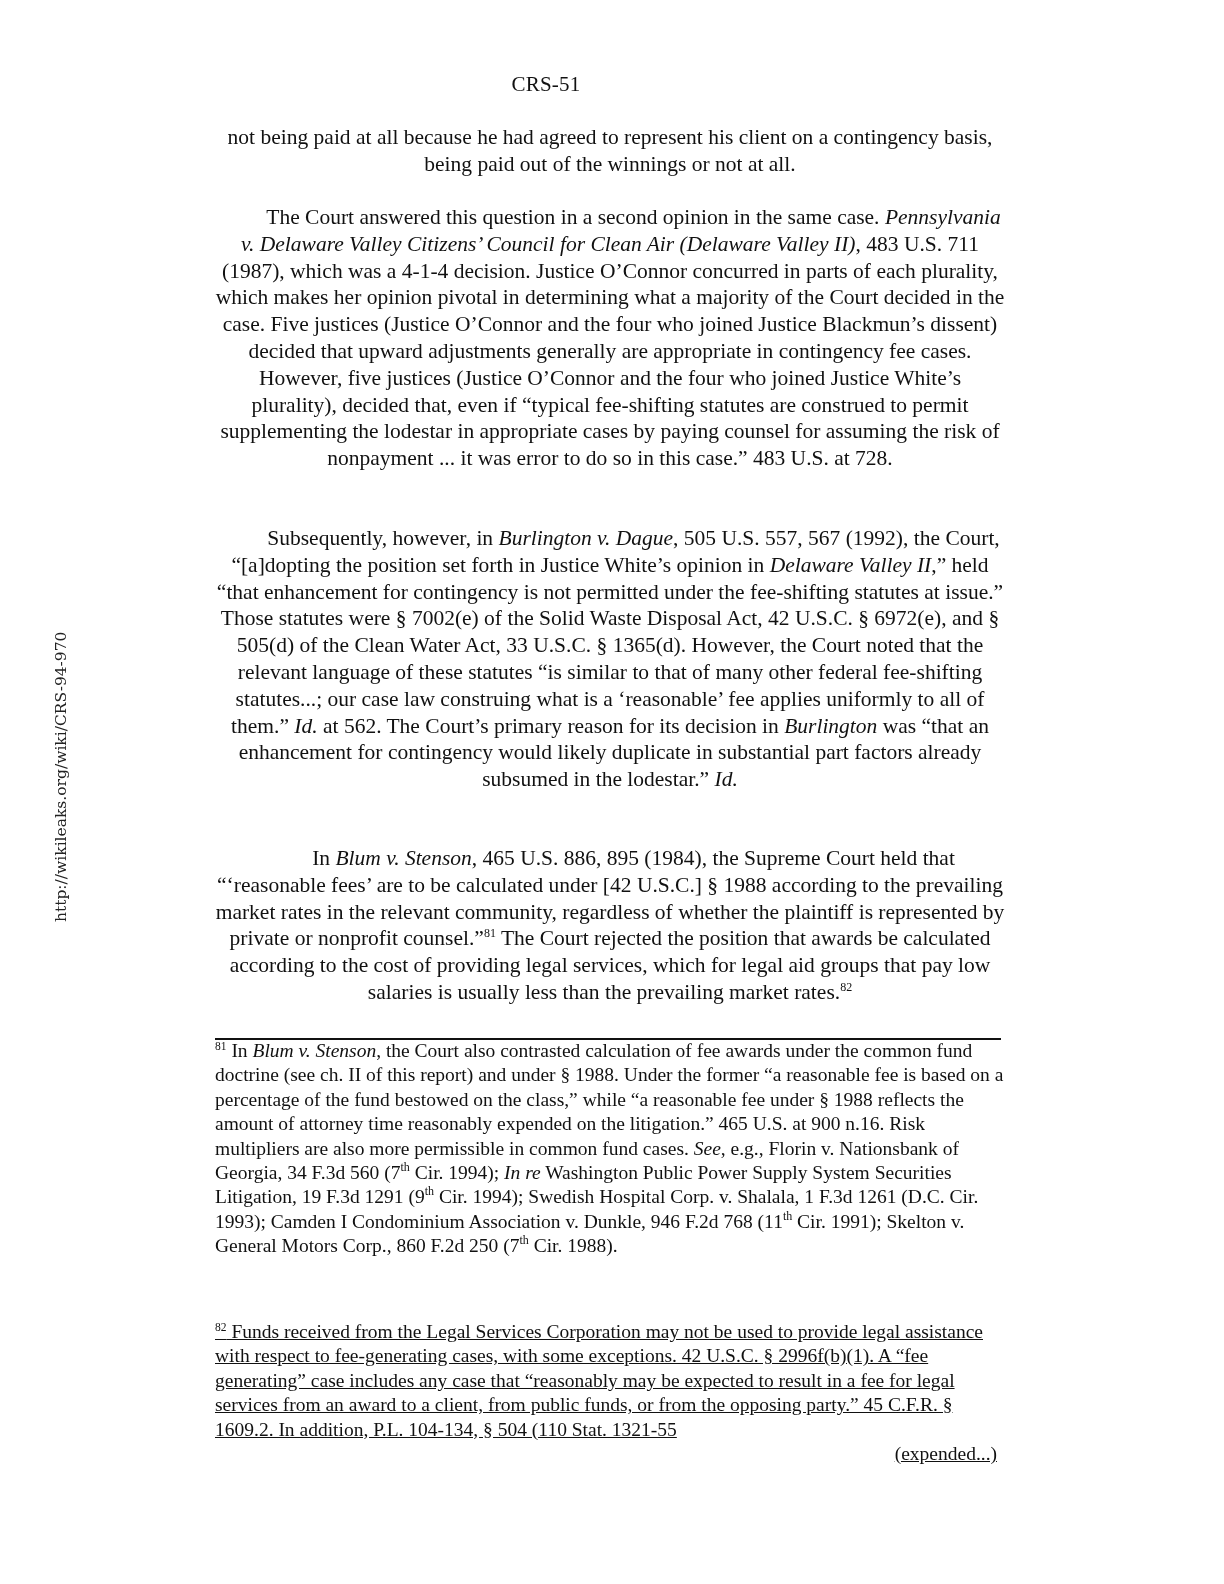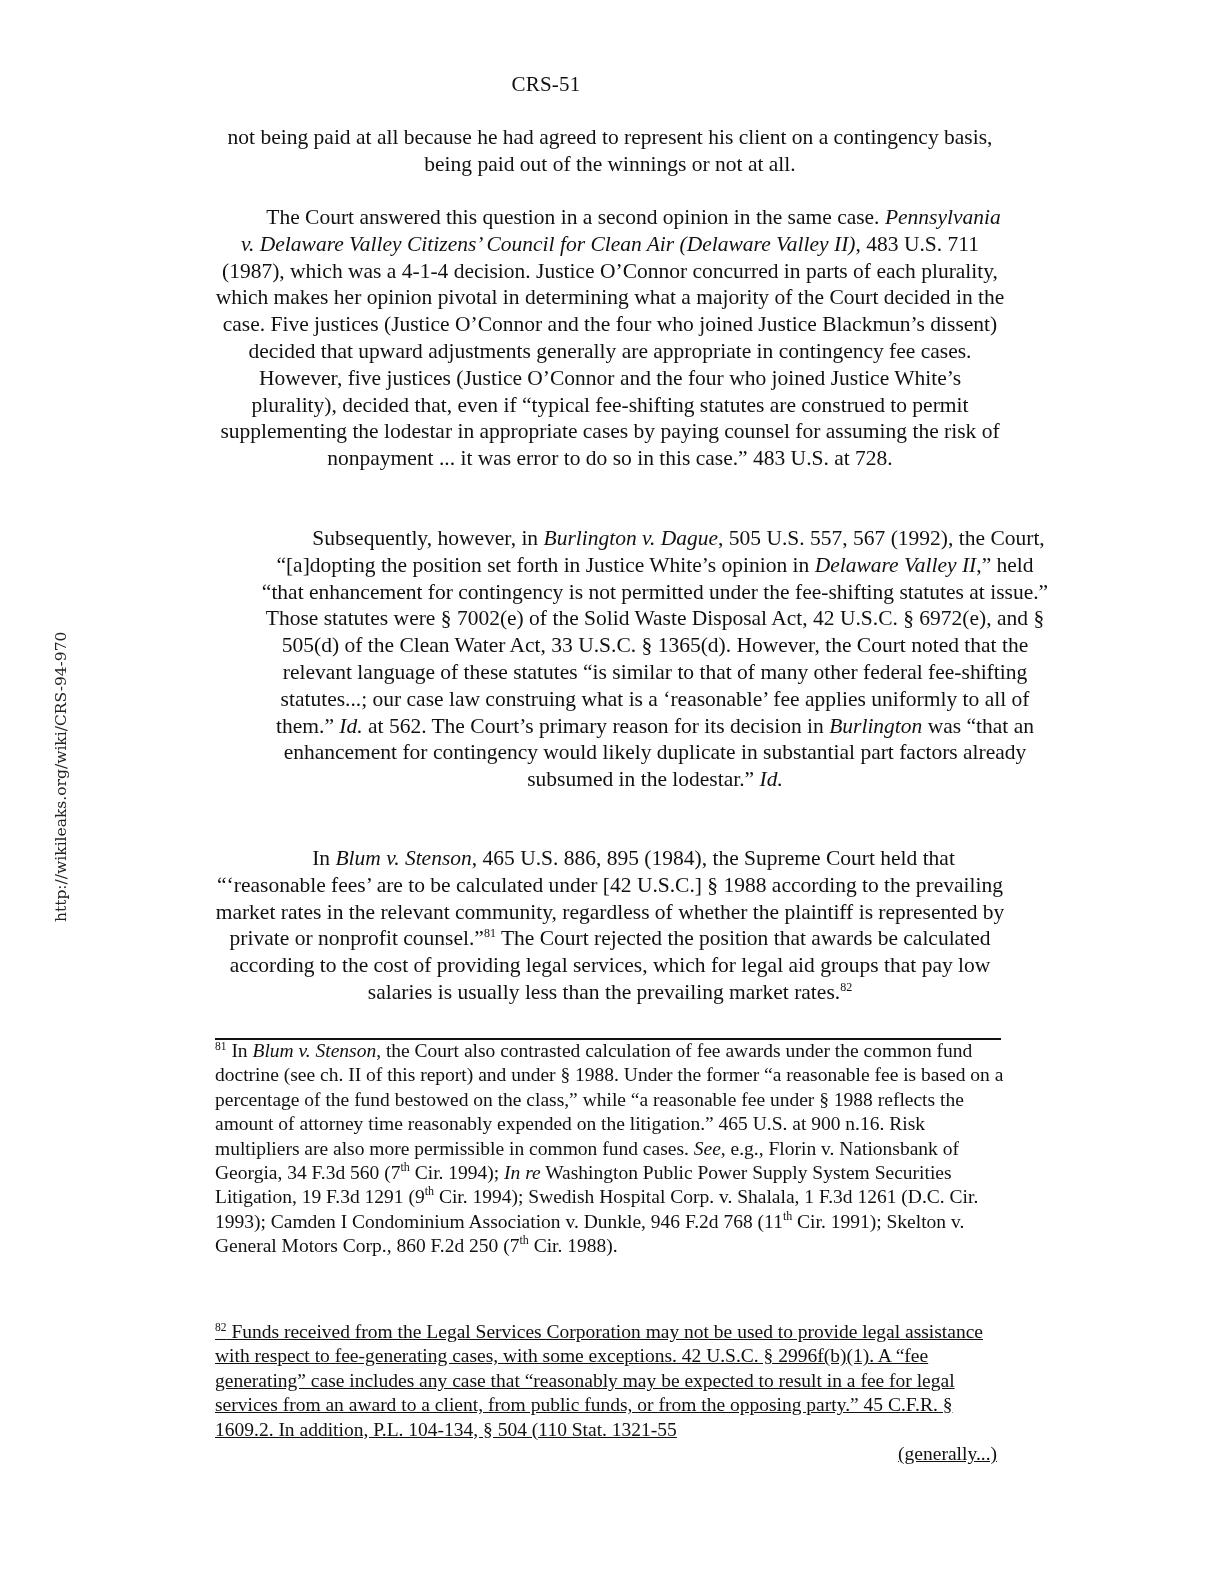--- a/index.html
+++ b/index.html
@@ -19,21 +19,21 @@
       white-space: nowrap; width: 330px; text-align: left;
     }
     .body-text {
       position: absolute; left: 215px; width: 790px;
       font-size: 21.5px; line-height: 26.8px; text-align: center;
     }
     .body-text p { margin: 0; }
     .indent { text-indent: 47px; }
     .p1 { top: 124px; }
     .p2 { top: 204px; }
-    .p3 { top: 525px; margin-left: 45px; }
+    .p3 { top: 525px; }
     .p4 { top: 845px; }
     i { font-style: italic; }
     sup { font-size: 12px; line-height: 0; vertical-align: 8px; }
     .rule {
       position: absolute; left: 215px; top: 1038px; width: 786px; height: 0;
       border-top: 2.5px solid #111;
     }
     .footnotes {
       position: absolute; left: 215px; width: 790px;
       font-size: 19.5px; line-height: 24.4px;
@@ -67,14 +67,14 @@
 </div>
 
 <div class="rule"></div>
 
 <div class="footnotes fn81">
   <span class="fn-num">81</span><span> In </span><i>Blum v. Stenson</i><span>, the Court also contrasted calculation of fee awards under the common fund doctrine (see ch. II of this report) and under § 1988.  Under the former “a reasonable fee is based on a percentage of the fund bestowed on the class,” while “a reasonable fee under § 1988 reflects the amount of attorney time reasonably expended on the litigation.” 465 U.S. at 900 n.16.  Risk multipliers are also more permissible in common fund cases. </span><i>See</i><span>, e.g., Florin v. Nationsbank of Georgia, 34 F.3d 560 (7</span><sup>th</sup><span> Cir. 1994); </span><i>In re</i><span> Washington Public Power Supply System Securities Litigation, 19 F.3d 1291 (9</span><sup>th</sup><span> Cir. 1994); Swedish Hospital Corp. v. Shalala, 1 F.3d 1261 (D.C. Cir. 1993); Camden I Condominium Association v. Dunkle, 946 F.2d 768 (11</span><sup>th</sup><span> Cir. 1991); Skelton v. General Motors Corp., 860 F.2d 250 (7</span><sup>th</sup><span> Cir. 1988).</span>
 </div>
 
 <div class="footnotes fn82">
   <div><span class="fn-num">82</span><span> Funds received from the Legal Services Corporation may not be used to provide legal assistance with respect to fee-generating cases, with some exceptions.  42 U.S.C. § 2996f(b)(1).  A “fee generating” case includes any case that “reasonably may be expected to result in a fee for legal services from an award to a client, from public funds, or from the opposing party.”  45 C.F.R. § 1609.2. In addition, P.L. 104-134, § 504 (110 Stat. 1321-55</span></div>
-  <div class="continued">(generally...)</div>
+  <div class="continued">(expended...)</div>
 </div>
 
 </body></html>

